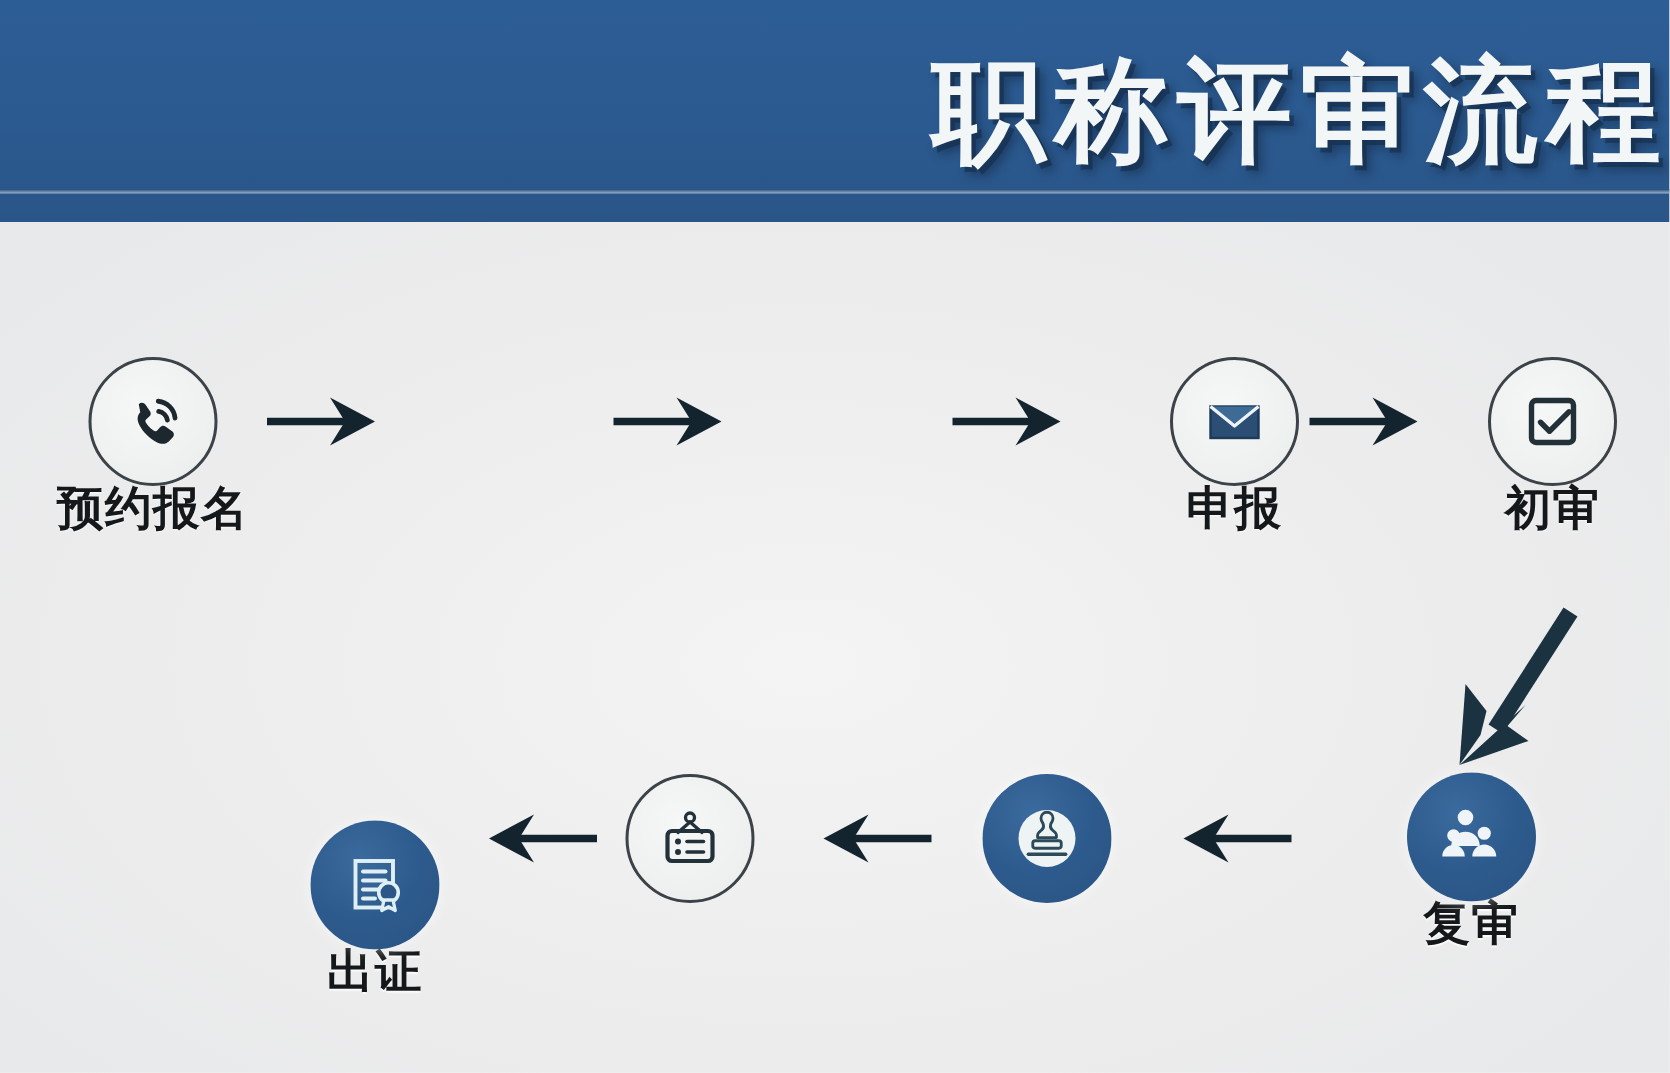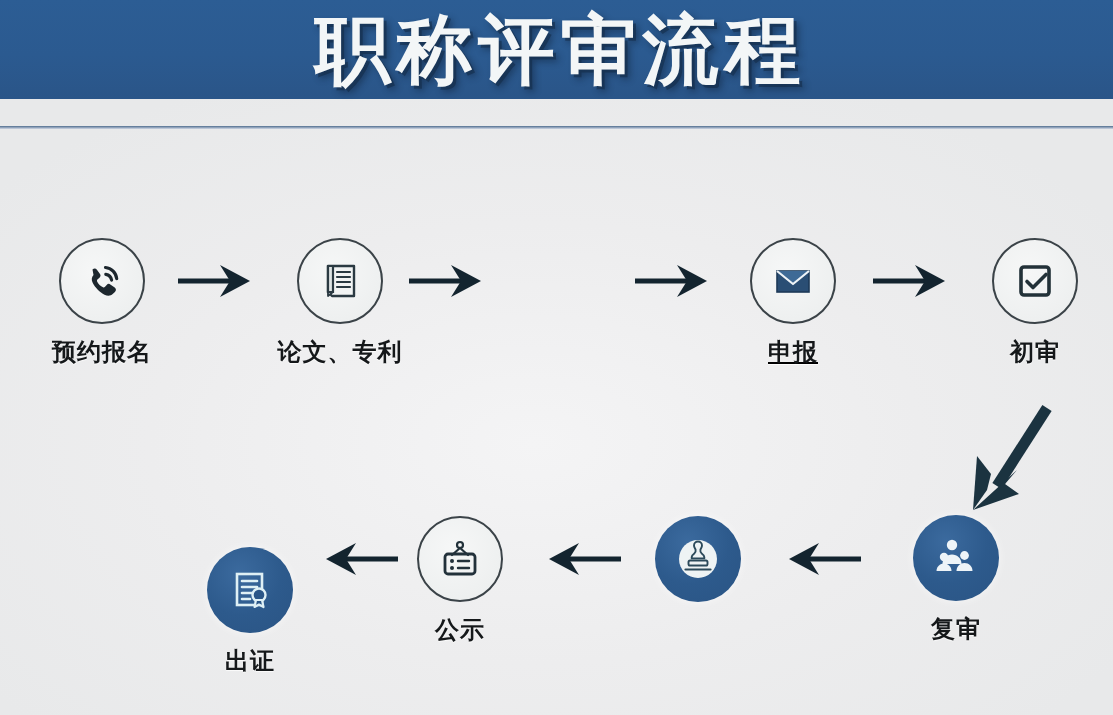--- a/index.html
+++ b/index.html
@@ -21,25 +21,25 @@
       radial-gradient(ellipse 700px 400px at 48% 62%, #f4f4f5 0%, #ededee 55%, #e8e9ea 100%);
     overflow: hidden;
   }
 
   
   .banner {
     position: absolute;
     left: 0;
     top: 0;
     width: 1113px;
-    height: 99px;
+    height: 148px;
     background: linear-gradient(180deg, #2c5d94 0%, #2b5a90 55%, #2a5588 100%);
     display: flex;
     align-items: center;
-    justify-content: center;
+    justify-content: flex-end;
     box-sizing: border-box;
   }
   .banner-title {
     font-family: "DejaVu Sans", "Liberation Sans", sans-serif;
     font-size: 76px;
     font-weight: bold;
     letter-spacing: 6px;
     color: #f3f6f7;
     text-shadow:
        3px 3px 0 rgba(18,42,70,0.55),
@@ -82,23 +82,22 @@
   }
   .circle.filled {
     border: none;
     background: radial-gradient(circle at 38% 30%, #3b6a9e 0%, #2d5a8c 52%, #24487220 100%), #2b5687;
     background-color: #2b5687;
     box-shadow: 0 0 10px rgba(255,255,255,0.55);
   }
   .circle svg { display: block; }
 
   .node-label {
-    margin-top: 16px;
     font-family: "DejaVu Sans", "Liberation Sans", sans-serif;
-    font-size: 24px;
+    font-size: 31px;
     font-weight: bold;
     color: #15181a;
     letter-spacing: 1px;
     line-height: 1;
     white-space: nowrap;
     text-shadow: 0 1px 1px rgba(255,255,255,0.8);
   }
 
   
   .arrow {
@@ -138,55 +137,37 @@
     <div class="node-label">预约报名</div>
   </div>
 
   <div class="arrow" style="left:221px; top:281px;">
     <svg width="86" height="40" viewBox="0 0 86 40">
       <rect x="0" y="17.5" width="56" height="5" fill="#13242f"></rect>
       <path d="M42 4 L72 20 L42 36 L52 20 Z" fill="#13242f"></path>
     </svg>
   </div>
 
-  <div class="node" style="left:340px; top:238px;">
-    <div class="circle outline">
-      <span>
-        <svg width="46" height="46" viewBox="0 0 46 46">
-          <path d="M11 8h26v30H15l-4-4z" fill="#f2f4f4" stroke="#2b3a42" stroke-width="2.4" stroke-linejoin="round"></path>
-          <path d="M11 8h5v26h-5z" fill="#dfe5e5" stroke="#2b3a42" stroke-width="2.2"></path>
-          <path d="M11 34h5l-5 4z" fill="#cfd7d7" stroke="#2b3a42" stroke-width="1.8" stroke-linejoin="round"></path>
-          <g stroke="#2b3a42" stroke-width="2.2" stroke-linecap="round">
-            <line x1="20" y1="14" x2="33" y2="14"></line>
-            <line x1="20" y1="19" x2="33" y2="19"></line>
-            <line x1="20" y1="24" x2="33" y2="24"></line>
-            <line x1="20" y1="29" x2="33" y2="29"></line>
-          </g>
-        </svg>
-      </span>
-    </div>
-    <div class="node-label">论文、专利</div>
-  </div>
 
   <div class="arrow" style="left:452px; top:281px;">
     <svg width="86" height="40" viewBox="0 0 86 40">
       <rect x="0" y="17.5" width="56" height="5" fill="#13242f"></rect>
       <path d="M42 4 L72 20 L42 36 L52 20 Z" fill="#13242f"></path>
     </svg>
   </div>
 
 
   <div class="arrow" style="left:678px; top:281px;">
     <svg width="86" height="40" viewBox="0 0 86 40">
       <rect x="0" y="17.5" width="56" height="5" fill="#13242f"></rect>
       <path d="M42 4 L72 20 L42 36 L52 20 Z" fill="#13242f"></path>
     </svg>
   </div>
 
-  <div class="node" style="left:793px; top:238px;text-decoration:underline;">
+  <div class="node" style="left:823px; top:238px;">
     <div class="circle outline">
       <span>
         <svg width="44" height="44" viewBox="0 0 44 44">
           <rect x="6" y="12" width="32" height="21" fill="#2a4e74" stroke="#1d3a58" stroke-width="1.6"></rect>
           <path d="M6 12l16 13 16-13" fill="#3e6a96" stroke="#eef3f7" stroke-width="2.2" stroke-linejoin="round"></path>
         </svg>
       </span>
     </div>
     <div class="node-label">申报</div>
   </div>
@@ -251,21 +232,20 @@
           <circle cx="23" cy="9" r="3" fill="none" stroke="#22313a" stroke-width="2.2"></circle>
           <path d="M23 12 L15 19 M23 12 L31 19" stroke="#22313a" stroke-width="2.2" stroke-linecap="round"></path>
           <rect x="8" y="18" width="30" height="20" rx="3" fill="none" stroke="#22313a" stroke-width="2.8"></rect>
           <circle cx="15" cy="25" r="2" fill="#22313a"></circle>
           <circle cx="15" cy="32" r="2" fill="#22313a"></circle>
           <line x1="21" y1="25" x2="32" y2="25" stroke="#22313a" stroke-width="2.4" stroke-linecap="round"></line>
           <line x1="21" y1="32" x2="32" y2="32" stroke="#22313a" stroke-width="2.4" stroke-linecap="round"></line>
         </svg>
       </span>
     </div>
-    <div class="node-label">公示</div>
   </div>
 
   <div class="arrow" style="left:578px; top:559px;">
     <svg width="86" height="40" viewBox="0 0 86 40">
       <rect x="30" y="17.5" width="56" height="5" fill="#13242f"></rect>
       <path d="M44 4 L14 20 L44 36 L34 20 Z" fill="#13242f"></path>
     </svg>
   </div>
 
   <div class="node" style="left:698px; top:516px;">
@@ -281,21 +261,21 @@
     </div>
   </div>
 
   <div class="arrow" style="left:818px; top:559px;">
     <svg width="86" height="40" viewBox="0 0 86 40">
       <rect x="30" y="17.5" width="56" height="5" fill="#13242f"></rect>
       <path d="M44 4 L14 20 L44 36 L34 20 Z" fill="#13242f"></path>
     </svg>
   </div>
 
-  <div class="node" style="left:956px; top:515px;">
+  <div class="node" style="left:981px; top:515px;">
     <div class="circle filled">
       <span>
         <svg width="48" height="48" viewBox="0 0 48 48">
           <circle cx="20" cy="11" r="5.2" fill="#eef4f8"></circle>
           <path d="M10.5 30c0-5.5 4.2-9.5 9.5-9.5s9.5 4 9.5 9.5z" fill="#eef4f8"></path>
           <circle cx="32.5" cy="21.5" r="4.4" fill="#eef4f8"></circle>
           <path d="M24.5 37c0-4.6 3.6-8 8-8s8 3.4 8 8z" fill="#eef4f8"></path>
           <circle cx="12" cy="23" r="4.2" fill="#eef4f8"></circle>
           <path d="M4.5 37c0-4.4 3.4-7.6 7.5-7.6s7.5 3.2 7.5 7.6z" fill="#eef4f8"></path>
         </svg>

